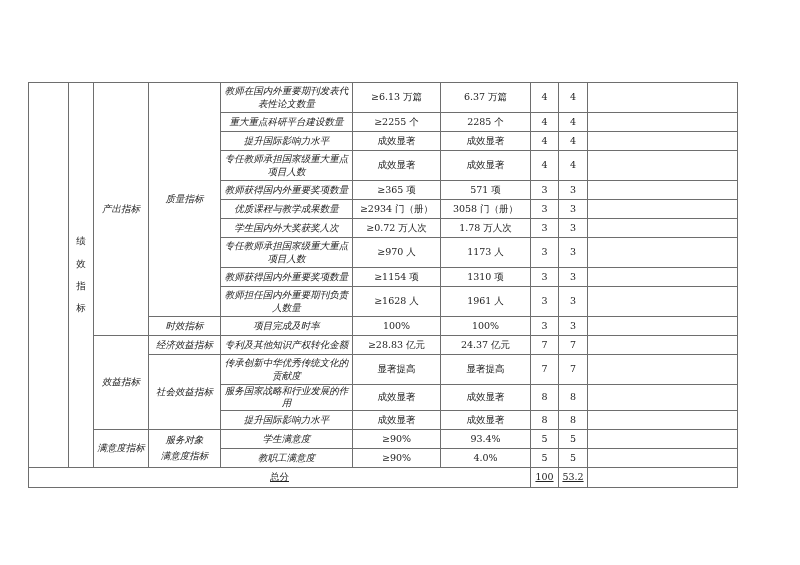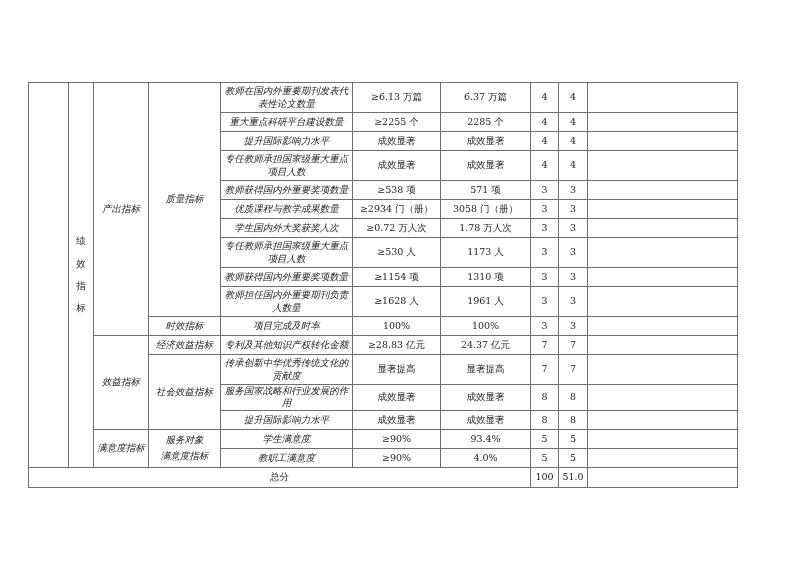--- a/index.html
+++ b/index.html
@@ -19,21 +19,21 @@
   table.perf td {
     border:1px solid #6e6e6e;
     font-size:9.5px; line-height:1.3;
     text-align:center; vertical-align:middle;
     padding:0 2px; overflow:hidden;
   }
   td.name-cell { text-align:left; padding:1px 2px 1px 5px; font-size:9px;font-style:italic; }
   td.group-cell, td.subgroup-cell { font-size:9.5px;font-style:italic; }
   tr.h1 { height:19px; }
   tr.h2 { height:30px; }
-  tr.ht { height:20px; }
+  tr.ht { height:20px;text-decoration:underline; }
   .vstack {
     display:flex; flex-direction:column; align-items:center; justify-content:center;
     gap:10px;
   }
   .two-line span { display:block; line-height:1.7; }
   .page-number {
     position:absolute; top:496px; left:0; width:800px;
     text-align:center; font-size:9.5px; color:#333333; letter-spacing:1px;
   }
 </style>
@@ -94,21 +94,21 @@
       <tr class="h2">
         <td class="name-cell">专任教师承担国家级重大重点项目人数</td>
         <td>成效显著</td>
         <td>成效显著</td>
         <td>4</td>
         <td>4</td>
         <td></td>
       </tr>
       <tr class="h1">
         <td class="name-cell">教师获得国内外重要奖项数量</td>
-        <td>≥538 项</td>
+        <td>≥365 项</td>
         <td>571 项</td>
         <td>3</td>
         <td>3</td>
         <td></td>
       </tr>
       <tr class="h1">
         <td class="name-cell">优质课程与教学成果数量</td>
         <td>≥2934 门（册）</td>
         <td>3058 门（册）</td>
         <td>3</td>
@@ -118,21 +118,21 @@
       <tr class="h1">
         <td class="name-cell">学生国内外大奖获奖人次</td>
         <td>≥0.72 万人次</td>
         <td>1.78 万人次</td>
         <td>3</td>
         <td>3</td>
         <td></td>
       </tr>
       <tr class="h2">
         <td class="name-cell">专任教师承担国家级重大重点项目人数</td>
-        <td>≥530 人</td>
+        <td>≥970 人</td>
         <td>1173 人</td>
         <td>3</td>
         <td>3</td>
         <td></td>
       </tr>
       <tr class="h1">
         <td class="name-cell">教师获得国内外重要奖项数量</td>
         <td>≥1154 项</td>
         <td>1310 项</td>
         <td>3</td>
@@ -208,19 +208,19 @@
         <td class="name-cell">教职工满意度</td>
         <td>≥90%</td>
         <td>4.0%</td>
         <td>5</td>
         <td>5</td>
         <td></td>
       </tr>
       <tr class="ht">
         <td colspan="7">总分</td>
         <td>100</td>
-        <td>51.0</td>
+        <td>53.2</td>
         <td></td>
       </tr>
     </tbody>
   </table>
 
 </div>
 
 </body></html>

